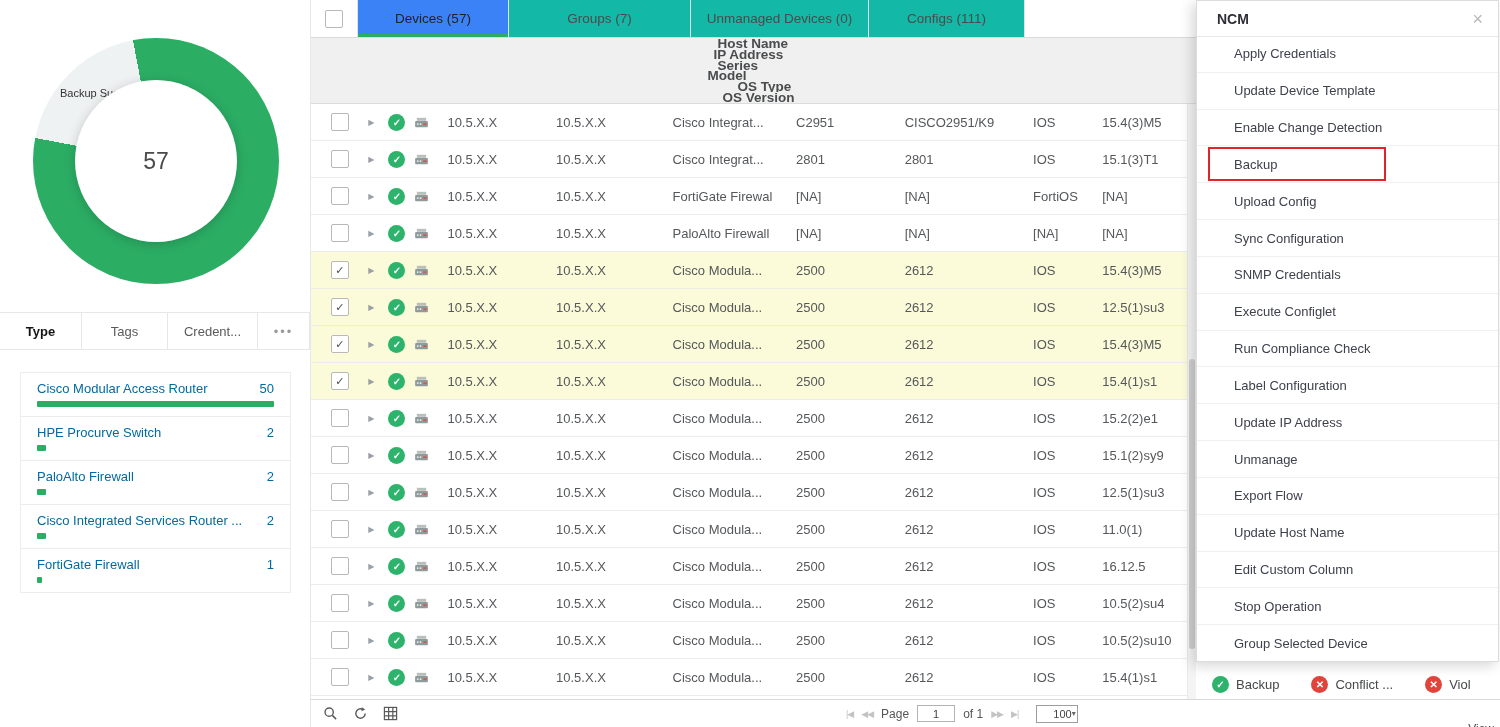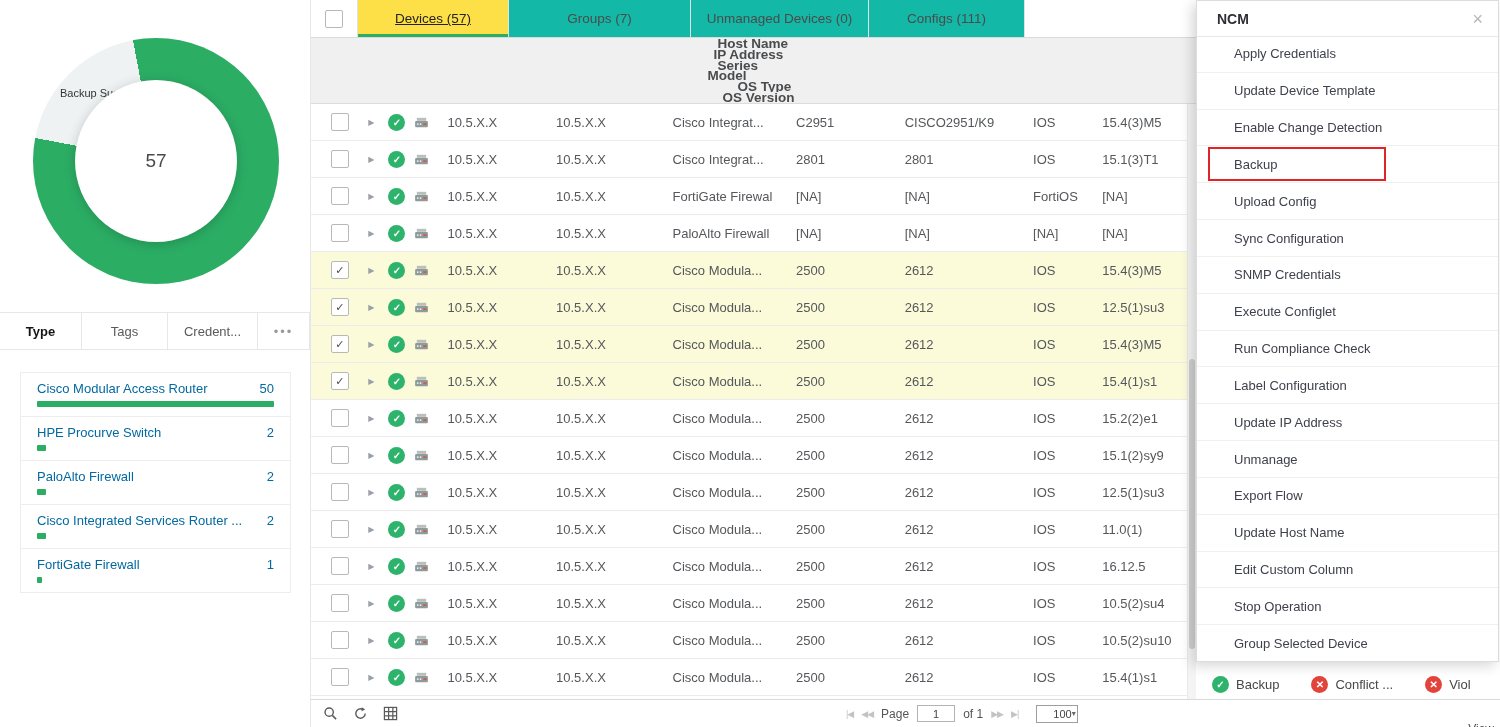--- a/index.html
+++ b/index.html
@@ -5,21 +5,21 @@
   html,body{margin:0;padding:0;background:#fff;}
   .page{position:relative;width:1500px;height:727px;background:#fff;overflow:hidden;
         font-family:"Liberation Sans",sans-serif;color:#444;}
 
   
   .left{position:absolute;left:0;top:0;width:311px;height:727px;background:#fff;border-right:1px solid #e7e7e7;box-sizing:border-box;}
   .donut-wrap{position:relative;margin:38px 0 0 33px;width:246px;height:246px;}
   .donut-ring{width:246px;height:246px;border-radius:50%;}
   .donut-hole{position:absolute;left:42px;top:42px;width:162px;height:162px;border-radius:50%;background:#fff;
               box-shadow:0 2px 12px rgba(0,0,0,.18);display:flex;align-items:center;justify-content:center;
-              font-size:19px;color:#4a4a4a;}
+              font-size:23px;color:#4a4a4a;}
   .donut-label{position:absolute;left:27px;top:22px;font-size:11px;color:#333;background:transparent;margin-top:27px;}
   .ltabs{display:flex;margin-top:28px;border-top:1px solid #e7e7e7;border-bottom:1px solid #e7e7e7;height:36px;}
   .ltab{display:flex;align-items:center;justify-content:center;border-right:1px solid #e7e7e7;font-size:13px;color:#5a5a5a;cursor:pointer;box-sizing:border-box;}
   .ltab:nth-child(1){width:82px;} .ltab:nth-child(2){width:86px;} .ltab:nth-child(3){width:90px;}
   .ltab:nth-child(4){flex:1;color:#9a9a9a;letter-spacing:2px;}
   .ltab.active{font-weight:700;color:#151515;}
   .type-list{margin:22px 19px 0 20px;border:1px solid #ededed;border-bottom:none;}
   .type-item{padding:8px 16px 9px 16px;border-bottom:1px solid #ededed;}
   .type-top{display:flex;justify-content:space-between;align-items:center;font-size:13px;color:#0369a1;}
   .type-name{white-space:nowrap;overflow:hidden;padding-right:6px;}
@@ -30,21 +30,21 @@
   .main{position:absolute;left:311px;top:0;right:0;bottom:0;background:#fff;}
   .table-zone{position:absolute;left:0;top:0;width:885px;bottom:28px;overflow:hidden;}
   .tabbar{display:flex;height:38px;border-bottom:1px solid #dadada;box-sizing:border-box;align-items:stretch;}
   .selall-cell{width:46px;display:flex;align-items:center;justify-content:center;}
   .mtabs{display:flex;}
   .mtab{display:flex;align-items:center;justify-content:center;font-size:13.5px;color:#4b4b4b;cursor:pointer;
         background:#14b8a6;border-right:1px solid #e2e2e2;box-sizing:border-box;}
   .mtabs .mtab:first-child{border-left:1px solid #e2e2e2;}
   .mtabs .mtab:nth-child(1){width:152px;} .mtabs .mtab:nth-child(2){width:182px;}
   .mtabs .mtab:nth-child(3){width:178px;} .mtabs .mtab:nth-child(4){width:156px;}
-  .mtab.active{background:#fde047;color:#222;box-shadow:inset 0 -3px 0 #2bad64;text-decoration:underline;}
+  .mtab.active{background:#3b82f6;color:#222;box-shadow:inset 0 -3px 0 #2bad64;}
 
   .thead{display:flex;height:66px;background:#f0f0f0;border-bottom:1px solid #dcdcdc;padding-left:10px;align-items:center;box-sizing:border-box;flex-direction:column;}
   .cell{display:flex;align-items:center;box-sizing:border-box;padding-left:14px;white-space:nowrap;overflow:hidden;font-size:13px;color:#55575a;}
   .hcell{font-weight:700;font-size:13.5px;color:#494b4d;}
   .c-check{width:38px;padding-left:0;justify-content:center;}
   .c-arrow{width:26px;padding-left:0;justify-content:center;}
   .c-status{width:26px;padding-left:0;justify-content:center;}
   .c-dev{width:24px;padding-left:0;justify-content:center;}
   .c-host{width:110px;} .c-ip{width:118px;} .c-template{width:125px;}
   .c-series{width:110px;} .c-model{width:130px;} .c-os{width:70px;} .c-ver{width:100px;}

